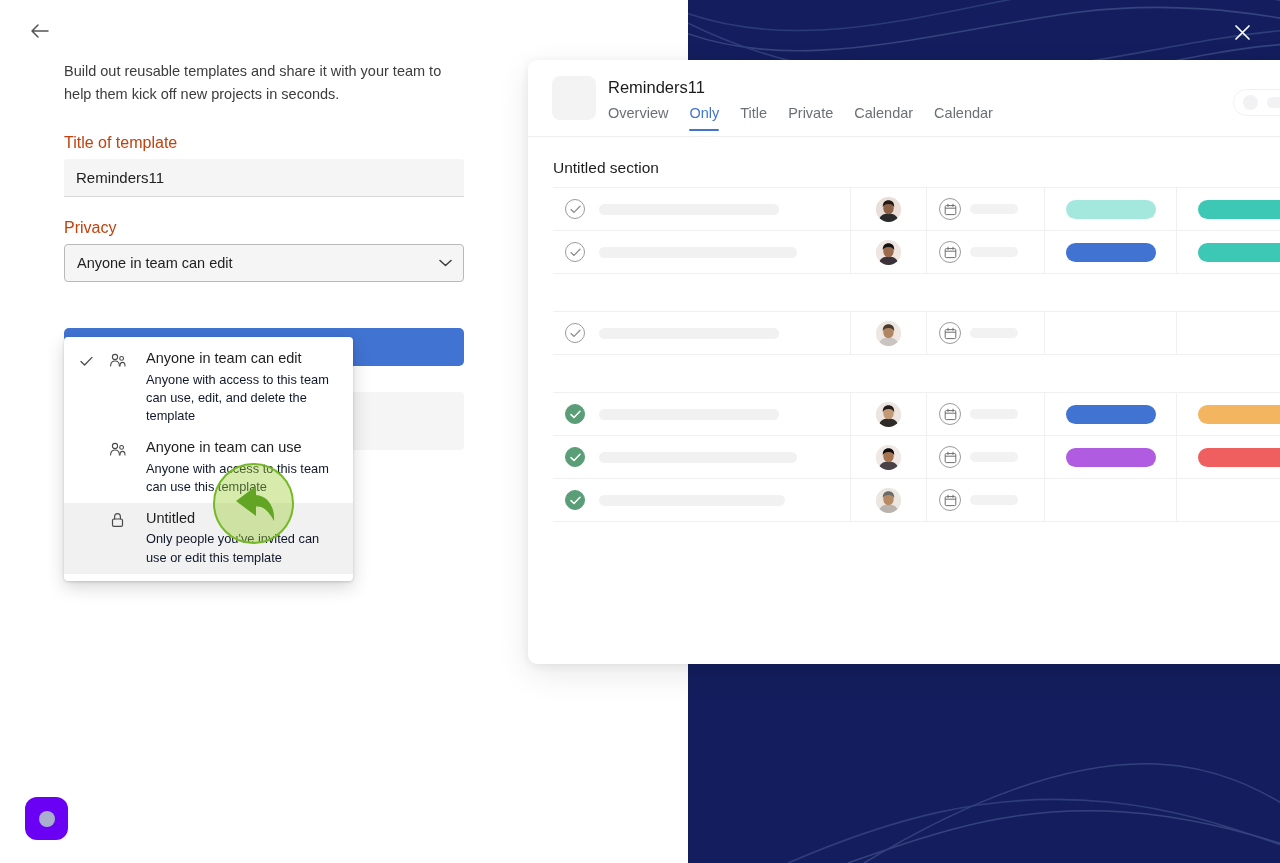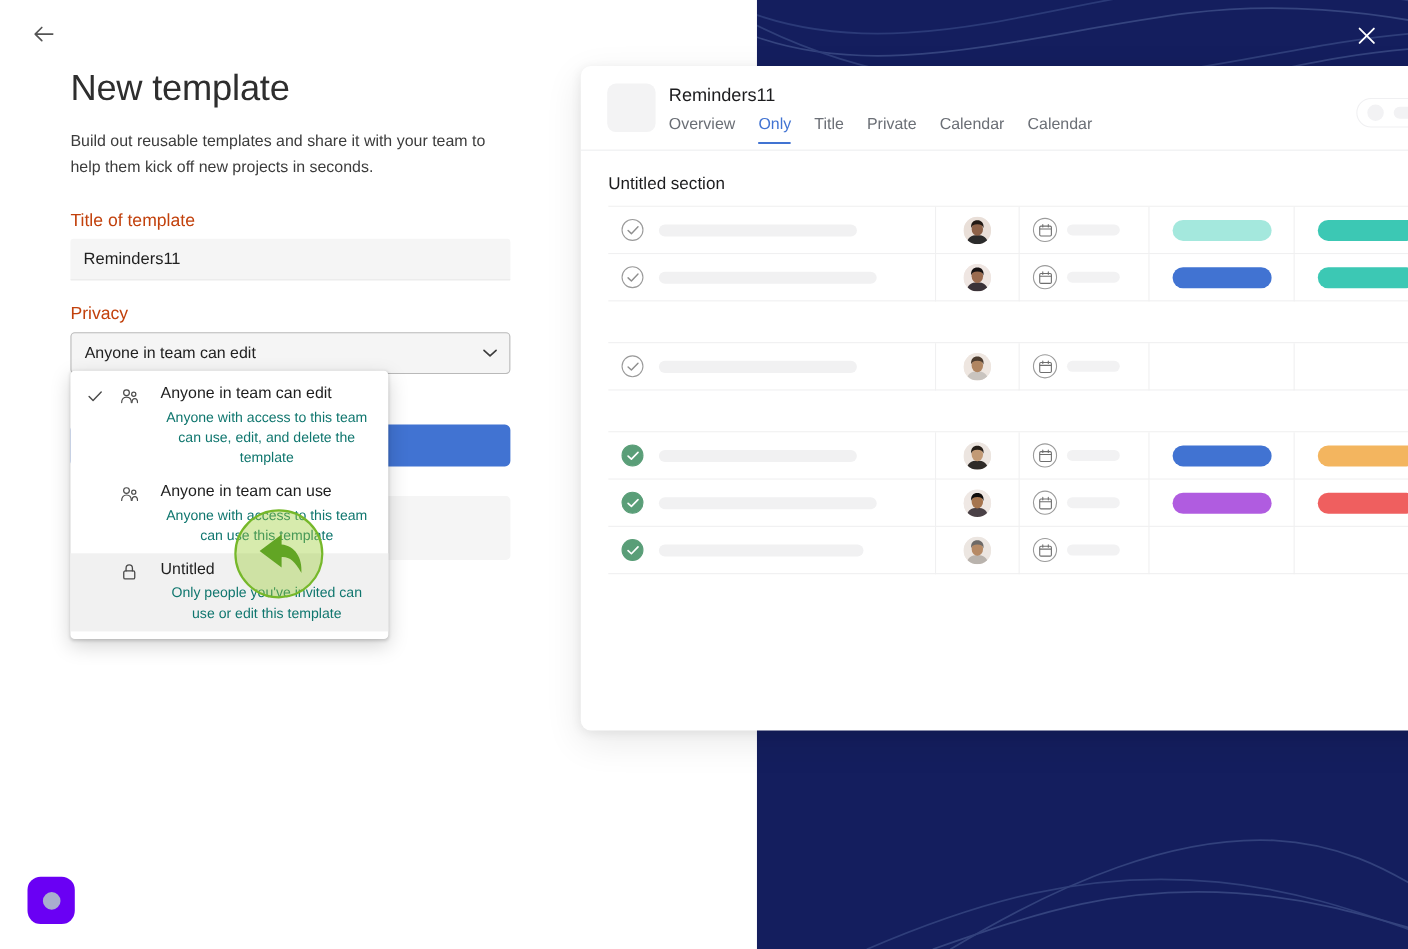--- a/index.html
+++ b/index.html
@@ -156,26 +156,25 @@
     width: 12px; height: 12px;
   }
   .dd-title {
     font-size: 14.5px;
     color: #1e1e1e;
     line-height: 1.35;
     margin-left: 20px;
   }
   .dd-sub {
     font-size: 12.8px;
-    color: #0f766e;
+    color: #0f172a;
     line-height: 1.42;
     margin-top: 2px;
     margin-left: 20px;
     max-width: 210px;
-    text-align: center;
   }
   
   .dd-row { display: flex; align-items: flex-start; }
   .dd-glyph {
     width: 18px; height: 18px;
     flex: 0 0 18px;
     margin-top: 2px;
     display: flex; align-items: center; justify-content: center;
   }
   .dd-texts { margin-left: 20px; }
@@ -358,21 +357,20 @@
 
   <div class="left-pane">
 
     <div class="back-arrow">
       <svg width="19" height="16" viewBox="0 0 19 16">
         <path d="M8,2 L2,8 L8,14 M2,8 L18,8" fill="none" stroke="#545454" stroke-width="1.5" stroke-linecap="round" stroke-linejoin="round"></path>
       </svg>
     </div>
 
     <div class="form-wrap">
-      <h1 class="page-title">New template</h1>
       <p class="page-desc">Build out reusable templates and share it with your team to help them kick off new projects in seconds.</p>
 
       <label class="field-label">Title of template</label>
       <input class="text-input" type="text" value="Reminders11" style="">
 
       <div class="spacer-22"></div>
 
       <label class="field-label">Privacy</label>
       <div class="select-box">
         <span>Anyone in team can edit</span>

